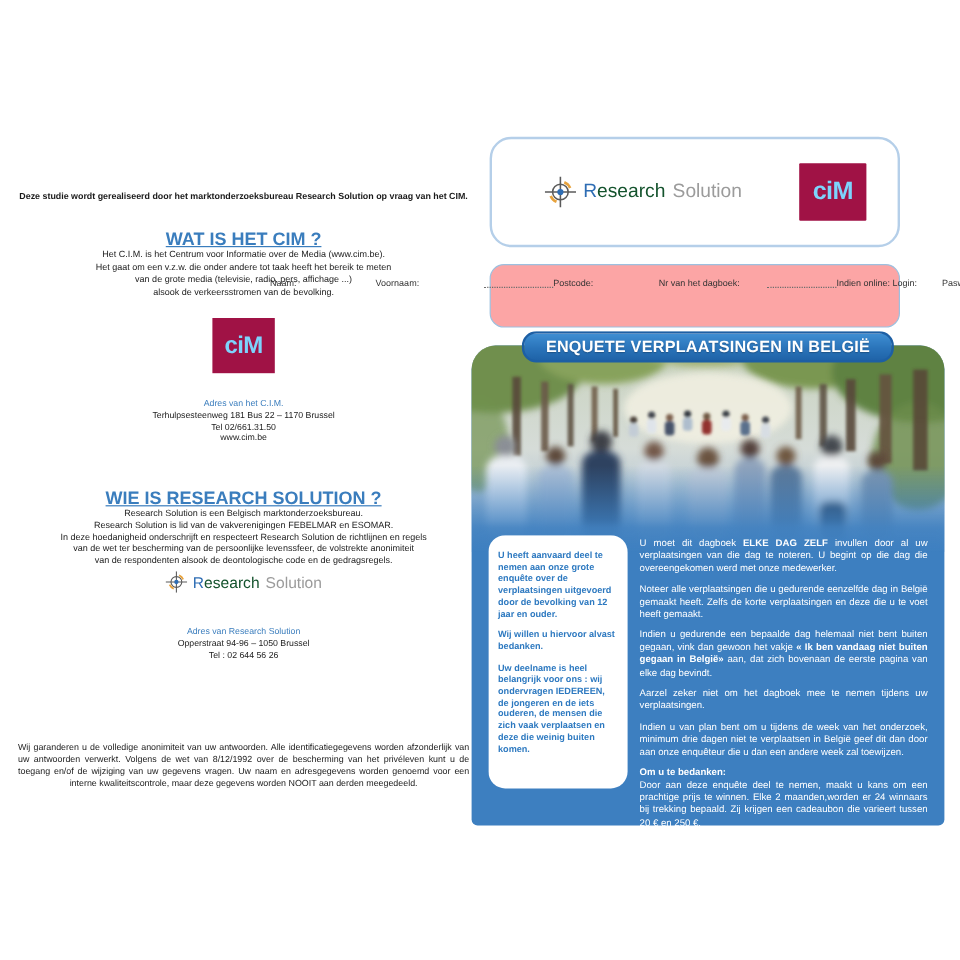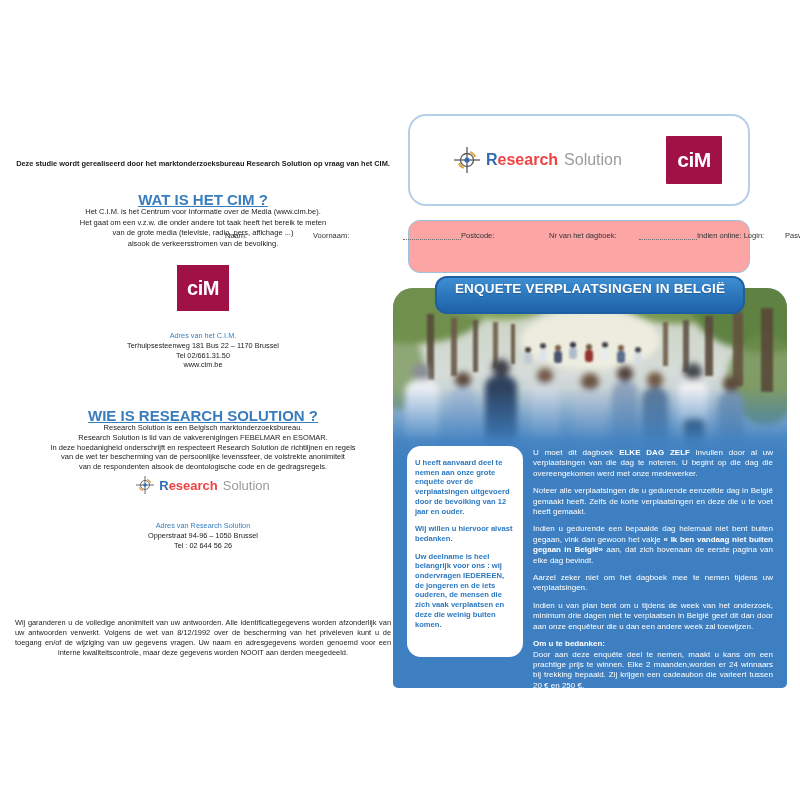--- a/index.html
+++ b/index.html
@@ -8,30 +8,30 @@
 
   
   .page-left{position:absolute;left:15px;top:0;width:376px;height:800px;}
   .pl-block{position:absolute;left:0;width:376px;text-align:center;}
   .intro{top:152px;font-size:7.4px;font-weight:bold;white-space:nowrap;}
   .pl-heading{top:191px;font-size:15px;font-weight:bold;color:#3a7dbd;text-decoration:underline;margin:0;}
   .pl-heading2{top:407px;}
   .pl-body{font-size:7.5px;line-height:10.5px;color:#222;}
   .pl-body-cim{top:207px;}
   .pl-body-rs{top:423px;line-height:9.8px;}
-  .cim-badge{background:#a01245;color:#ffffff;font-weight:bold;display:flex;align-items:center;
+  .cim-badge{background:#a01245;color:#7dd3fc;font-weight:bold;display:flex;align-items:center;
              justify-content:center;letter-spacing:-0.5px;}
   .cim-badge-left{position:absolute;top:265px;left:50%;transform:translateX(-50%);
                   width:52px;height:46px;font-size:20px;}
   .addr{font-size:7.3px;line-height:9.8px;color:#222;margin-top:14px;}
   .addr-cim{top:317px;}
   .addr-rs{top:507px;}
   .addr-label{color:#3a7dbd;}
   .rs-logo-row{top:476px;display:flex;align-items:center;justify-content:center;gap:5px;}
-  .rs-text-research{font-weight:bold;color:#ef4444;display:inline-block;}
+  .rs-text-research{font-weight:normal;color:#14532d;display:inline-block;}
   .rs-text-research::first-letter{color:#2e6db4;}
   .rs-text-solution{color:#9b9b9b;}
   .rs-left .rs-text-research,.rs-left .rs-text-solution{font-size:13px;}
   .privacy{top:611px;font-size:7.4px;line-height:9.9px;text-align:justify;text-align-last:center;color:#222;}
 
   
   .header-box{position:absolute;left:408px;top:114px;width:342px;height:92px;background:#fff;
               border:2px solid #b5cfe9;border-radius:18px;display:flex;align-items:center;
               justify-content:space-between;padding:0 26px 0 44px;box-sizing:border-box;}
   .rs-right .rs-text-research,.rs-right .rs-text-solution{font-size:16px;}
@@ -47,21 +47,21 @@
 
   .blue-area{position:absolute;left:393px;top:288px;width:394px;height:400px;background:#3d7fc0;
              border-radius:20px 20px 5px 5px;}
   .photo{position:absolute;left:0;top:0;width:394px;height:172px;border-radius:20px 20px 0 0;overflow:hidden;}
   .photo svg{display:block;}
   .photo-fade{position:absolute;left:0;right:0;top:100px;height:72px;
               background:linear-gradient(180deg,rgba(61,127,192,0) 0%,rgba(61,127,192,0.88) 72%,#3d7fc0 100%);}
   .banner{position:absolute;top:-12px;left:50%;transform:translateX(-50%);
           background:linear-gradient(180deg,#3f8ed2 0%,#2a74ba 55%,#1f63a8 100%);
           border:2px solid #1d5fa4;border-radius:12px;color:#ffffff;font-weight:bold;
-          font-size:13.5px;letter-spacing:0.2px;padding:3px 18px 16px 18px;white-space:nowrap;
+          font-size:13.5px;letter-spacing:0.2px;padding:3px 18px 4px 18px;white-space:nowrap;
           text-shadow:0 1px 1px rgba(0,0,0,0.25);z-index:5;}
   .thanks-box{position:absolute;left:14px;top:158px;width:116px;background:#ffffff;border-radius:14px;
               box-sizing:border-box;padding:12px 8px;color:#2d79c0;font-size:7.6px;line-height:9.7px;
               font-weight:bold;text-align:left;z-index:4;}
   .thanks-box p{margin:0 0 8px 0;}
   .thanks-box p:last-child{margin-bottom:16px;}
   .instructions{position:absolute;left:140px;top:160px;width:240px;color:#ffffff;font-size:8px;
                 line-height:10.4px;text-align:justify;z-index:4;}
   .instructions p{margin:0 0 7px 0;}
   .bold{font-weight:bold;}

